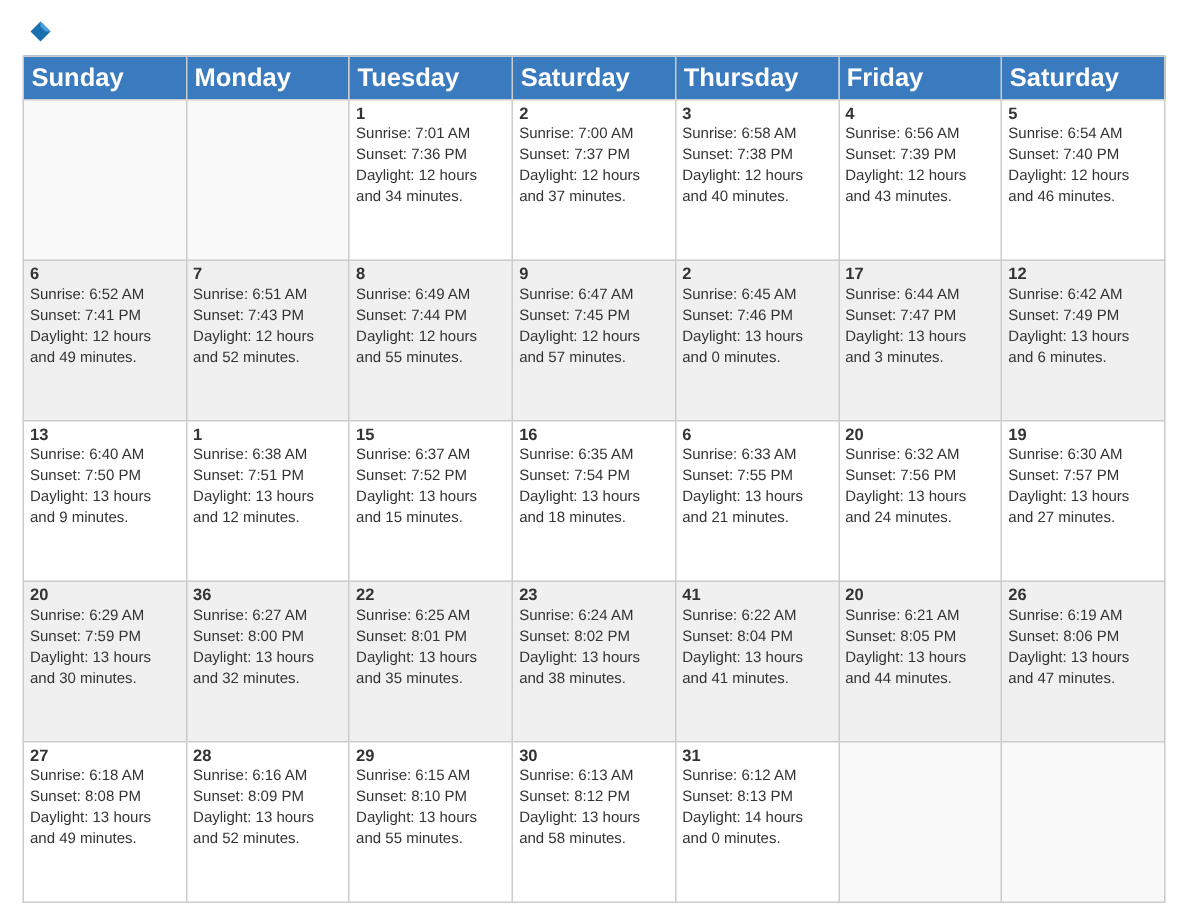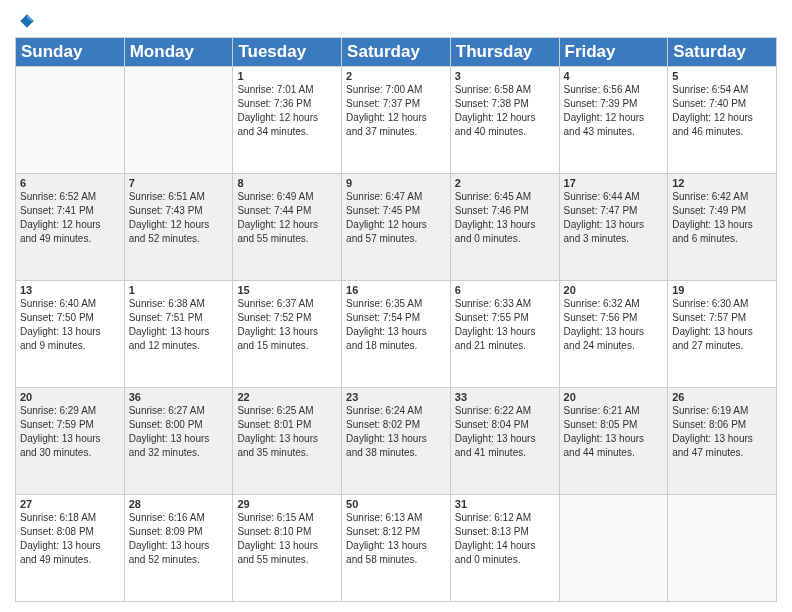--- a/index.html
+++ b/index.html
@@ -222,21 +222,21 @@
           </td>
           <td class="shaded">
             <span class="day-number">22</span>
             <div class="day-info">Sunrise: 6:25 AM<br>Sunset: 8:01 PM<br>Daylight: 13 hours<br>and 35 minutes.</div>
           </td>
           <td class="shaded">
             <span class="day-number">23</span>
             <div class="day-info">Sunrise: 6:24 AM<br>Sunset: 8:02 PM<br>Daylight: 13 hours<br>and 38 minutes.</div>
           </td>
           <td class="shaded">
-            <span class="day-number">33</span>
+            <span class="day-number">41</span>
             <div class="day-info">Sunrise: 6:22 AM<br>Sunset: 8:04 PM<br>Daylight: 13 hours<br>and 41 minutes.</div>
           </td>
           <td class="shaded">
             <span class="day-number">20</span>
             <div class="day-info">Sunrise: 6:21 AM<br>Sunset: 8:05 PM<br>Daylight: 13 hours<br>and 44 minutes.</div>
           </td>
           <td class="shaded">
             <span class="day-number">26</span>
             <div class="day-info">Sunrise: 6:19 AM<br>Sunset: 8:06 PM<br>Daylight: 13 hours<br>and 47 minutes.</div>
           </td>
@@ -248,21 +248,21 @@
           </td>
           <td>
             <span class="day-number">28</span>
             <div class="day-info">Sunrise: 6:16 AM<br>Sunset: 8:09 PM<br>Daylight: 13 hours<br>and 52 minutes.</div>
           </td>
           <td>
             <span class="day-number">29</span>
             <div class="day-info">Sunrise: 6:15 AM<br>Sunset: 8:10 PM<br>Daylight: 13 hours<br>and 55 minutes.</div>
           </td>
           <td>
-            <span class="day-number">50</span>
+            <span class="day-number">30</span>
             <div class="day-info">Sunrise: 6:13 AM<br>Sunset: 8:12 PM<br>Daylight: 13 hours<br>and 58 minutes.</div>
           </td>
           <td>
             <span class="day-number">31</span>
             <div class="day-info">Sunrise: 6:12 AM<br>Sunset: 8:13 PM<br>Daylight: 14 hours<br>and 0 minutes.</div>
           </td>
           <td class="empty"></td>
           <td class="empty"></td>
         </tr>
       </tbody>

